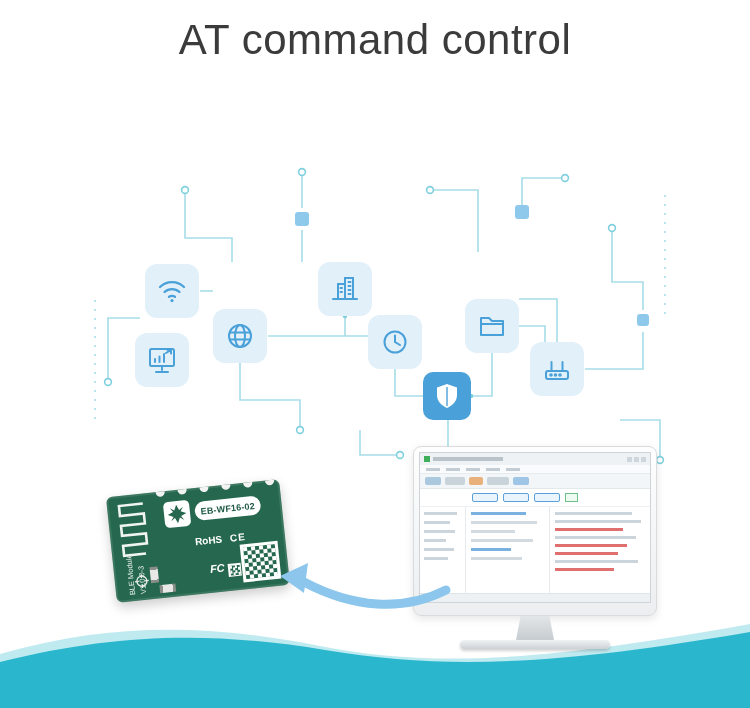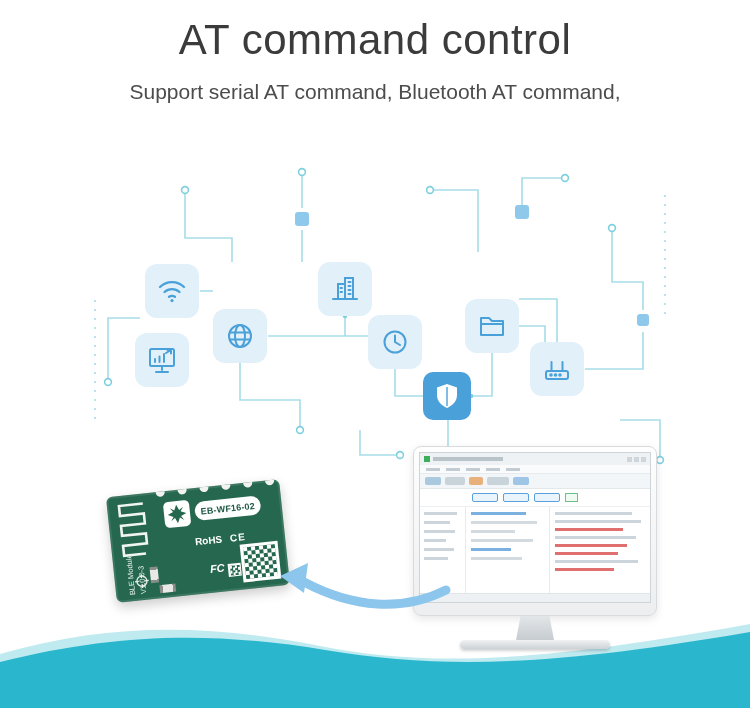--- a/index.html
+++ b/index.html
@@ -99,21 +99,20 @@
   
   .arrow { position:absolute; left:278px; top:550px; z-index:4; }
 </style>
 </head>
 <body>
 
 <div class="page">
 
   <h1 class="title">AT command control</h1>
   <div class="subtitle">
-    <div>Support serial AT command, Bluetooth AT command,</div>
   </div>
 
   <svg class="circuit" viewBox="0 0 750 708">
     <g fill="none" stroke="#a6dde8" stroke-width="1.6">
       <path d="M185,190 V238 H232 V262"></path>
       <path d="M302,172 V208"></path>
       <path d="M302,230 V262"></path>
       <path d="M430,190 H478 V252"></path>
       <path d="M522,212 V178 H565"></path>
       <path d="M612,228 V282 H643 V310"></path>

